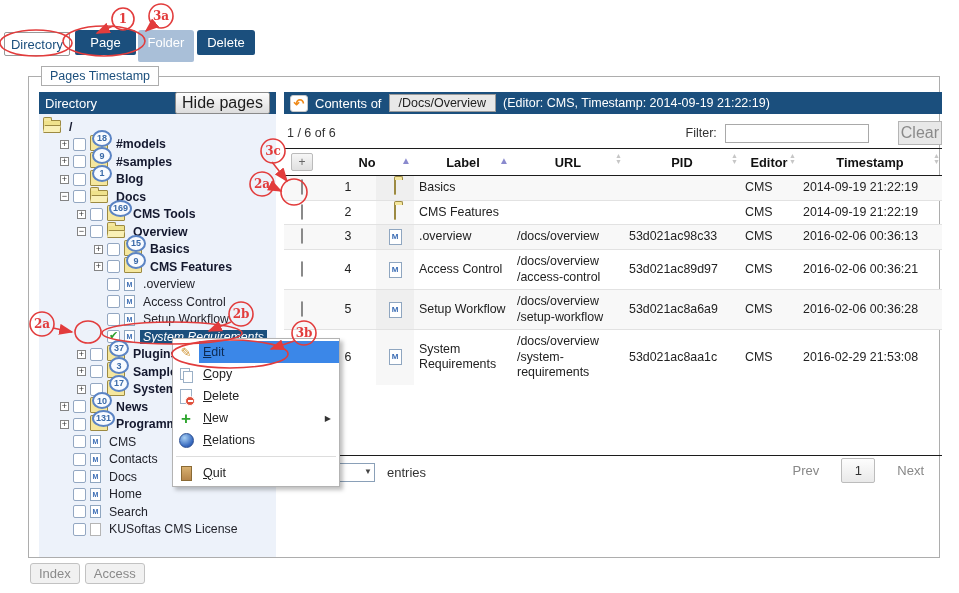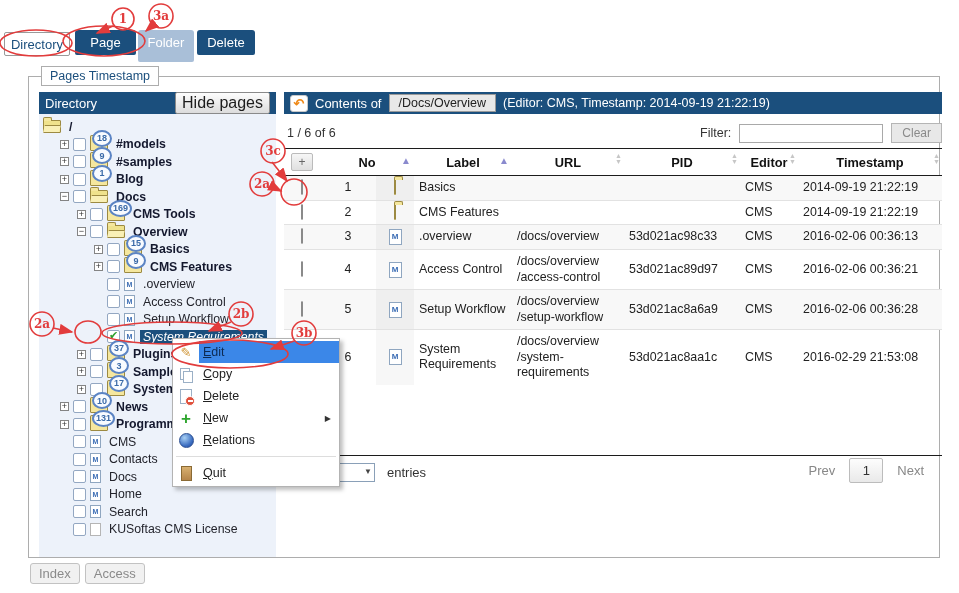--- a/index.html
+++ b/index.html
@@ -67,21 +67,21 @@
   #back-ic { width:16px; height:15px; background:#fff; border:1px solid #c9c9c9; border-radius:3px;
              display:flex; align-items:center; justify-content:center; color:#ef8a1a; font-weight:bold;
              font-size:13px; line-height:1; cursor:pointer; }
   #path-btn { background:#e8e8e8; border:1px solid #9a9a9a; color:#222; font-size:12.5px;
               padding:1px 9px; cursor:pointer; }
   #contents-meta { font-size:12.5px; }
   #info-row { position:absolute; left:0; top:30px; width:100%; height:22px; display:flex; align-items:center; font-size:12.5px; color:#333; }
   #range-info { margin-left:3px; }
   #filter-wrap { margin-left:auto; display:flex; align-items:center; gap:8px; }
   #filter-input { width:136px; height:17px; border:1px solid #a9a9a9; font-size:12px; padding:0 3px; }
-  #clear-btn { background:#e8e8e8; border:1px solid #b5b5b5; color:#8a8a8a; font-size:12px; padding:2px 10px; cursor:pointer; }
+  #clear-btn { background:#e8e8e8; border:1px solid #b5b5b5; color:#8a8a8a; font-size:16px; padding:2px 2px; cursor:pointer;margin-left:21px; }
 
   
   #grid { position:absolute; left:0; top:56px; width:658px; border-collapse:collapse; table-layout:fixed;
           border-top:1px solid #1c1c1c; font-size:12.4px; color:#222; }
   #grid th { border-bottom:1px solid #1c1c1c; font-size:12.8px; font-weight:bold; color:#111;
              padding:4px 2px; position:relative; text-align:center; }
   #grid td { padding:4px 5px; vertical-align:middle; line-height:1.25; overflow-wrap:break-word; }
   #grid tbody tr { border-top:1px solid #e2e2e2; }
   #grid tbody tr:first-child { border-top:none; }
   #grid tr.odd  { background:#f8f8f8; }
@@ -96,21 +96,21 @@
             background:linear-gradient(#fff,#d8d8d8); border-radius:2px; margin:0 auto; cursor:pointer; }
   .tbl-folder { width:17px; height:12px; margin:0 auto; }
   .tbl-page { width:13px; height:16px; font-size:8px; margin:0 auto; }
   #grid td.c { text-align:center; }
 
   
   #entries-select { position:absolute; left:38px; top:371px; width:53px; height:19px; box-sizing:border-box;
                     border:1px solid #8aa0b8; background:#fff; z-index:1; cursor:pointer; }
   #entries-select .arr { position:absolute; right:2px; top:3px; font-size:8px; color:#444; }
   #entries-label { position:absolute; left:103px; top:373px; font-size:13px; color:#333; }
-  #pager { position:absolute; right:18px; top:366px; display:flex; align-items:center; gap:14px; font-size:13px; color:#888; }
+  #pager { position:absolute; right:18px; top:366px; display:flex; align-items:center; gap:22px; font-size:13px; color:#888; }
   #page-btn { width:34px; height:25px; box-sizing:border-box; border:1px solid #bcbcbc; border-radius:2px;
               background:linear-gradient(#fdfdfd,#e9e9e9); color:#333; display:flex; align-items:center;
               justify-content:center; cursor:pointer; }
   .pager-link { cursor:pointer; }
   #foot-line { position:absolute; left:0; top:363px; width:658px; border-top:1px solid #1c1c1c; }
 
   
   #ctx-menu { position:absolute; left:172px; top:338px; width:166px; background:#fff;
               border:1px solid #b3b3b3; box-shadow:3px 3px 4px rgba(0,0,0,.25); z-index:60; padding:2px 0; }
   .mi { display:flex; align-items:center; height:22px; cursor:pointer; }

